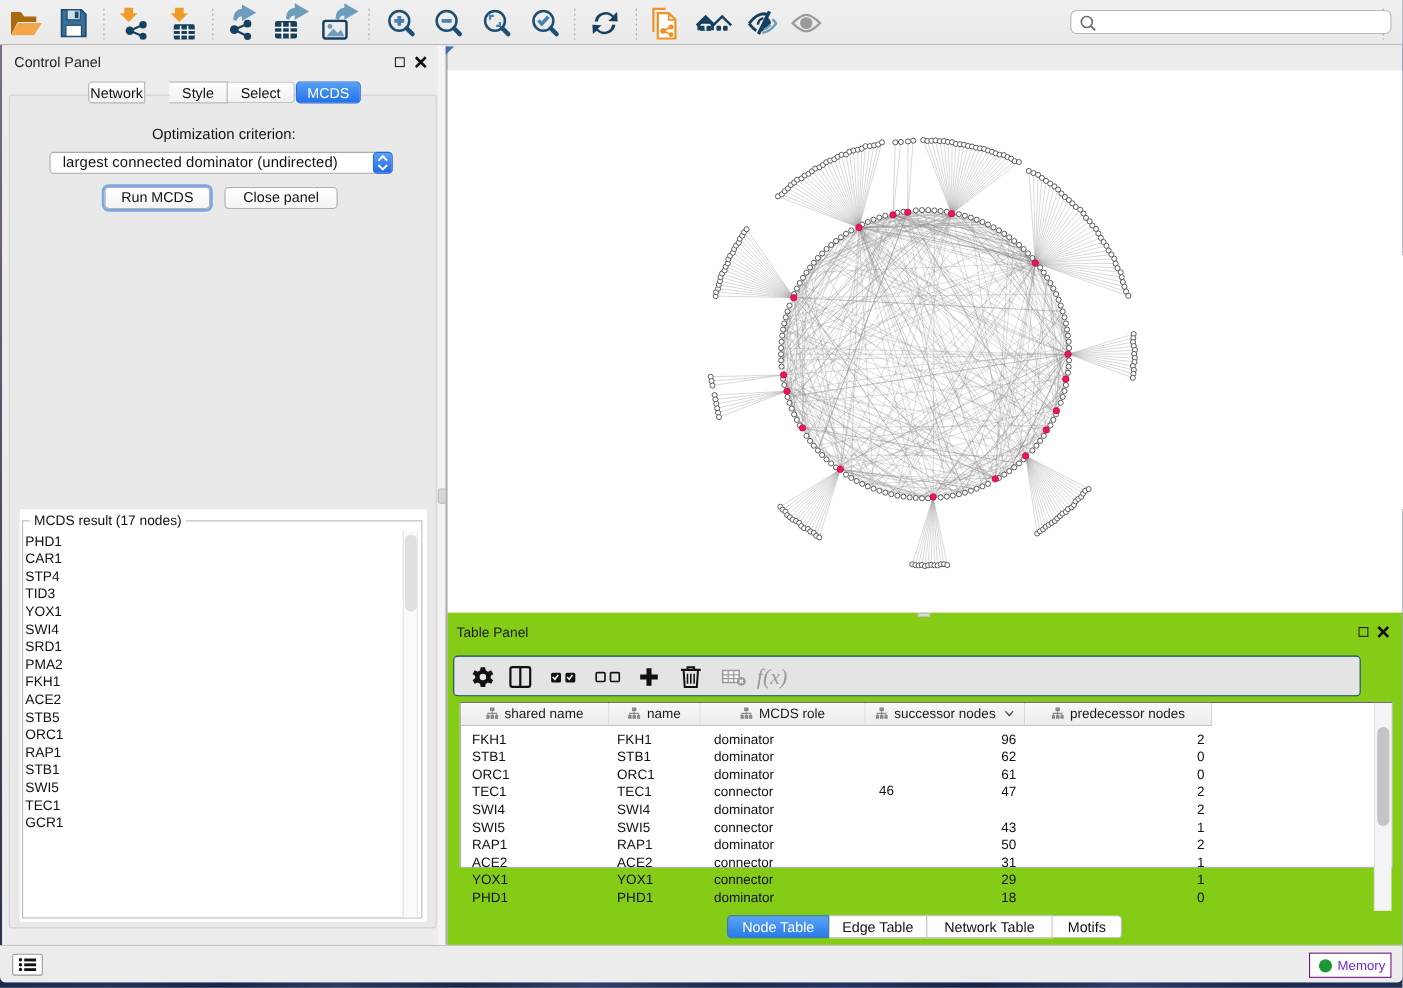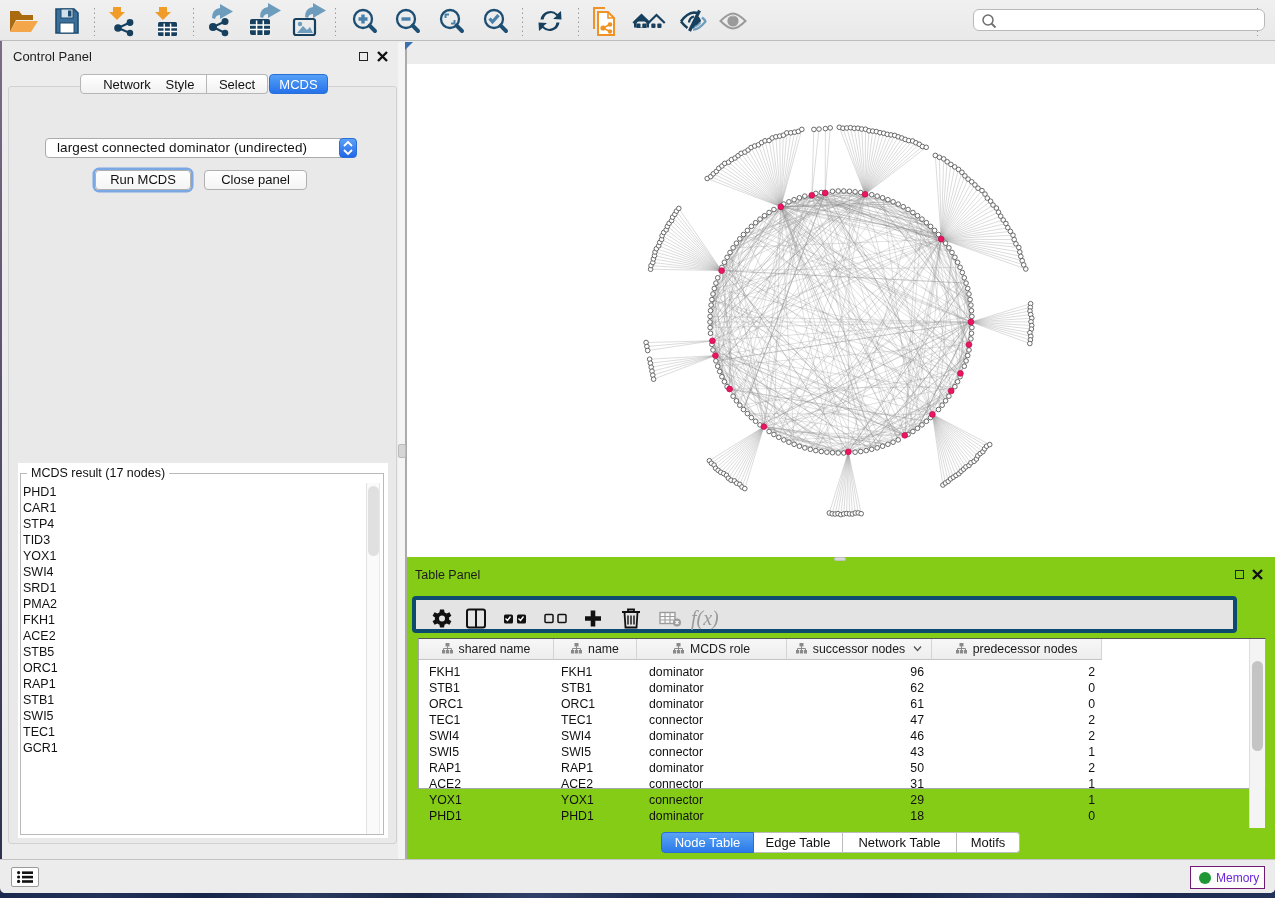--- a/index.html
+++ b/index.html
@@ -17,21 +17,21 @@
 .combocap{position:absolute;right:-1px;top:-1px;width:18px;height:20px;background:linear-gradient(#5ca1f7,#2166e8);border-radius:4px;border:1px solid #2a6fd8}
 .legendbox{position:absolute;left:16px;top:421px;width:370px;height:375px;background:#fff}
 .fieldline{position:absolute;left:2px;top:10px;right:4px;bottom:3px;border:1px solid #b9b9b9}
 .legend{position:absolute;left:9px;top:3px;background:#fff;padding:0 4px;font-size:12.5px;color:#111}
 .mlist{position:absolute;left:5px;top:21px;font-size:12.5px;color:#111;line-height:16px}
 .netview{position:absolute;left:407px;top:42px;width:868px;height:515px}
 .nettitle{position:absolute;left:0;top:0;width:868px;height:22px;background:linear-gradient(#ececec,#e2e2e2);border-bottom:1px solid #b8b8b8}
 .light{position:absolute;top:7px;width:12.5px;height:12.5px;border-radius:50%}
 .netcanvas{position:absolute;left:0;top:22px;width:868px;height:493px;background:#fff}
 .tablepanel{position:absolute;left:407px;top:557px;width:868px;height:302px;background:#84cc16}
-.ttool{position:absolute;left:5px;top:39px;width:825px;height:37px;background:#e4e4e4;border:4px solid #0c4a6e;border-radius:4px}
+.ttool{position:absolute;left:5px;top:39px;width:825px;height:37px;background:#e4e4e4;border:1px solid #0c4a6e;border-radius:4px}
 .tbl{position:absolute;left:11px;top:81px;width:848px;height:151px;background:#fff;border:1px solid #a8a8a8;border-top:1px solid #555}
 .th{position:absolute;top:0;height:21px;background:linear-gradient(#f7f7f7,#ededed);border-right:1px solid #d4d4d4;border-bottom:1px solid #c4c4c4;font-size:12.3px;color:#1a1a1a}
 .td{position:absolute;height:16px;font-size:12.3px;color:#111;line-height:16px}
 .btabs{position:absolute;left:254px;top:275px;height:21px;font-size:13px}
 .btab{position:absolute;top:0;height:21px;background:#fff;border:1px solid #bcbcbc;text-align:center;line-height:20px;color:#111}
 .statusbar{position:absolute;left:0;top:859px;width:1275px;height:34px;background:#ececec;border-top:1px solid #c3c3c3;border-radius:0 0 5px 5px}
 </style></head><body>
 <div class="win"></div>
 <div class="toolbar">
 <svg width="1275" height="41">
@@ -187,24 +187,25 @@
 </div>
 </div>
 <div class="leftedge"></div>
 <div class="ctrl">
   <div class="abs paneltitle" style="left:11px;top:7px">Control Panel</div>
   <div class="abs" style="left:357px;top:10px;width:9px;height:9px;border:1.4px solid #222"></div>
   <svg class="abs" style="left:374px;top:8px" width="13" height="13">
       <path d="M2 2 L11 11 M11 2 L2 11" stroke="#111" stroke-width="2.4"></path>
     </svg>
   <div class="tabbox"></div>
-  <div class="tab" style="left:78px;width:94px;border-radius:4px 0 0 4px">Network</div>
+  <div class="tab" style="left:78px;width:52px;border-radius:4px 0 0 4px">Network</div>
   <div class="tab" style="left:152px;width:53px;border-left:none">Style</div>
   <div class="tab" style="left:205px;width:61px;border-left:none;border-radius:0 4px 4px 0">Select</div>
   <div class="tab tabsel" style="left:267px;width:59px">MCDS</div>
+  <div class="abs" style="left:0;top:72px;width:403px;text-align:center;font-size:13.5px;color:#111">Optimization criterion:</div>
   <div class="combo"><span style="padding-left:11px">largest connected dominator (undirected)</span>
     <div class="combocap"><svg width="16" height="18">
           <path d="M4 7 L8 3 L12 7" fill="none" stroke="#fff" stroke-width="1.8"></path>
           <path d="M4 11 L8 15 L12 11" fill="none" stroke="#fff" stroke-width="1.8"></path>
         </svg></div>
   </div>
   <div class="btn" style="left:93px;top:128px;width:96px;box-shadow:0 0 0 2.5px rgba(86,144,227,.75)">Run MCDS</div>
   <div class="btn" style="left:202px;top:128px;width:103px">Close panel</div>
   <div class="legendbox">
     <div class="fieldline"></div>
@@ -678,21 +679,21 @@
 <div class="td" style="left:380px;top:57px;width:125px;text-align:right">61</div>
 <div class="td" style="left:550px;top:57px;width:126px;text-align:right">0</div>
 <div class="td" style="left:10px;top:73px;width:120px">TEC1</div>
 <div class="td" style="left:142px;top:73px;width:70px">TEC1</div>
 <div class="td" style="left:230px;top:73px;width:130px">connector</div>
 <div class="td" style="left:380px;top:73px;width:125px;text-align:right">47</div>
 <div class="td" style="left:550px;top:73px;width:126px;text-align:right">2</div>
 <div class="td" style="left:10px;top:89px;width:120px">SWI4</div>
 <div class="td" style="left:142px;top:89px;width:70px">SWI4</div>
 <div class="td" style="left:230px;top:89px;width:130px">dominator</div>
-<div class="td" style="left:380px;top:89px;width:125px;text-align:right">46</div>
+<div class="td" style="left:380px;top:72px;width:125px;">46</div>
 <div class="td" style="left:550px;top:89px;width:126px;text-align:right">2</div>
 <div class="td" style="left:10px;top:105px;width:120px">SWI5</div>
 <div class="td" style="left:142px;top:105px;width:70px">SWI5</div>
 <div class="td" style="left:230px;top:105px;width:130px">connector</div>
 <div class="td" style="left:380px;top:105px;width:125px;text-align:right">43</div>
 <div class="td" style="left:550px;top:105px;width:126px;text-align:right">1</div>
 <div class="td" style="left:10px;top:121px;width:120px">RAP1</div>
 <div class="td" style="left:142px;top:121px;width:70px">RAP1</div>
 <div class="td" style="left:230px;top:121px;width:130px">dominator</div>
 <div class="td" style="left:380px;top:121px;width:125px;text-align:right">50</div>

